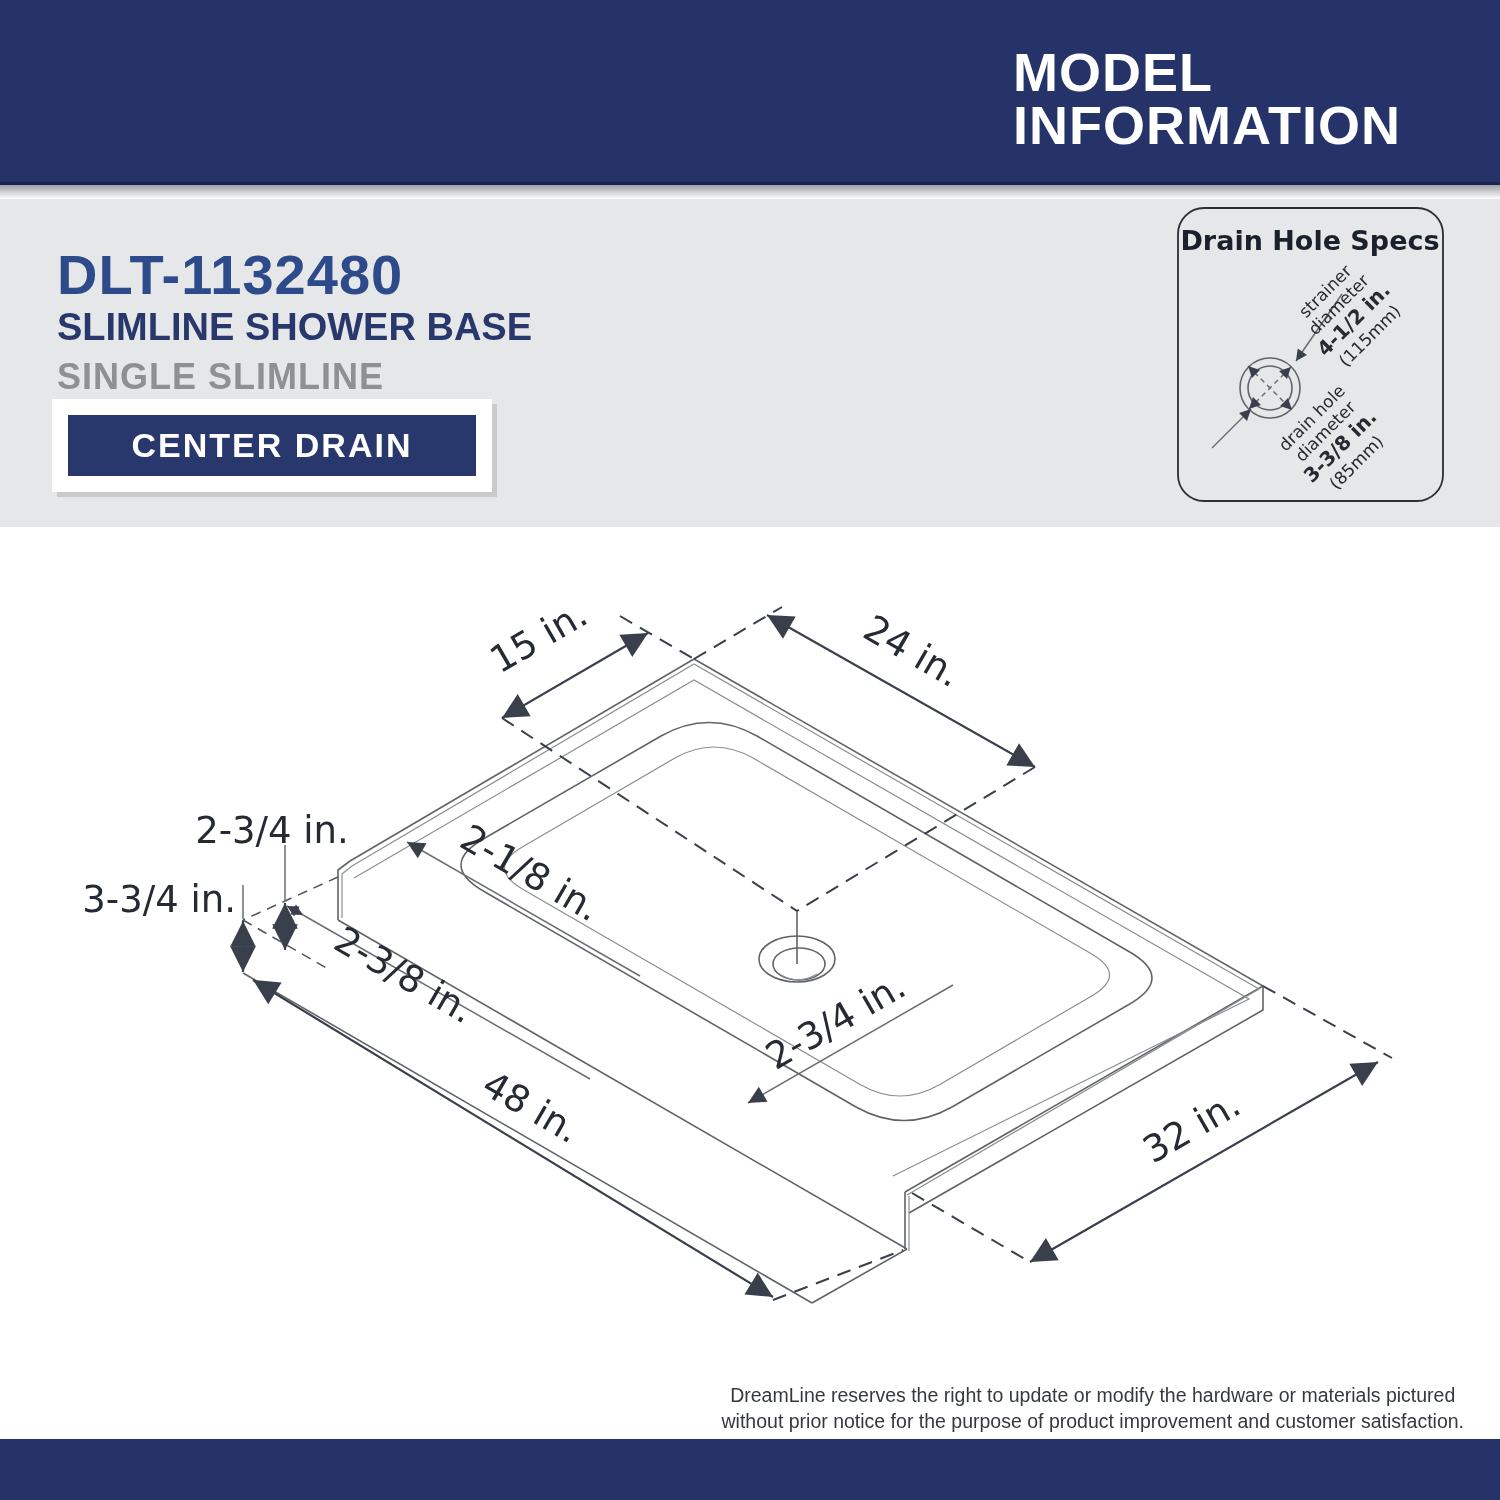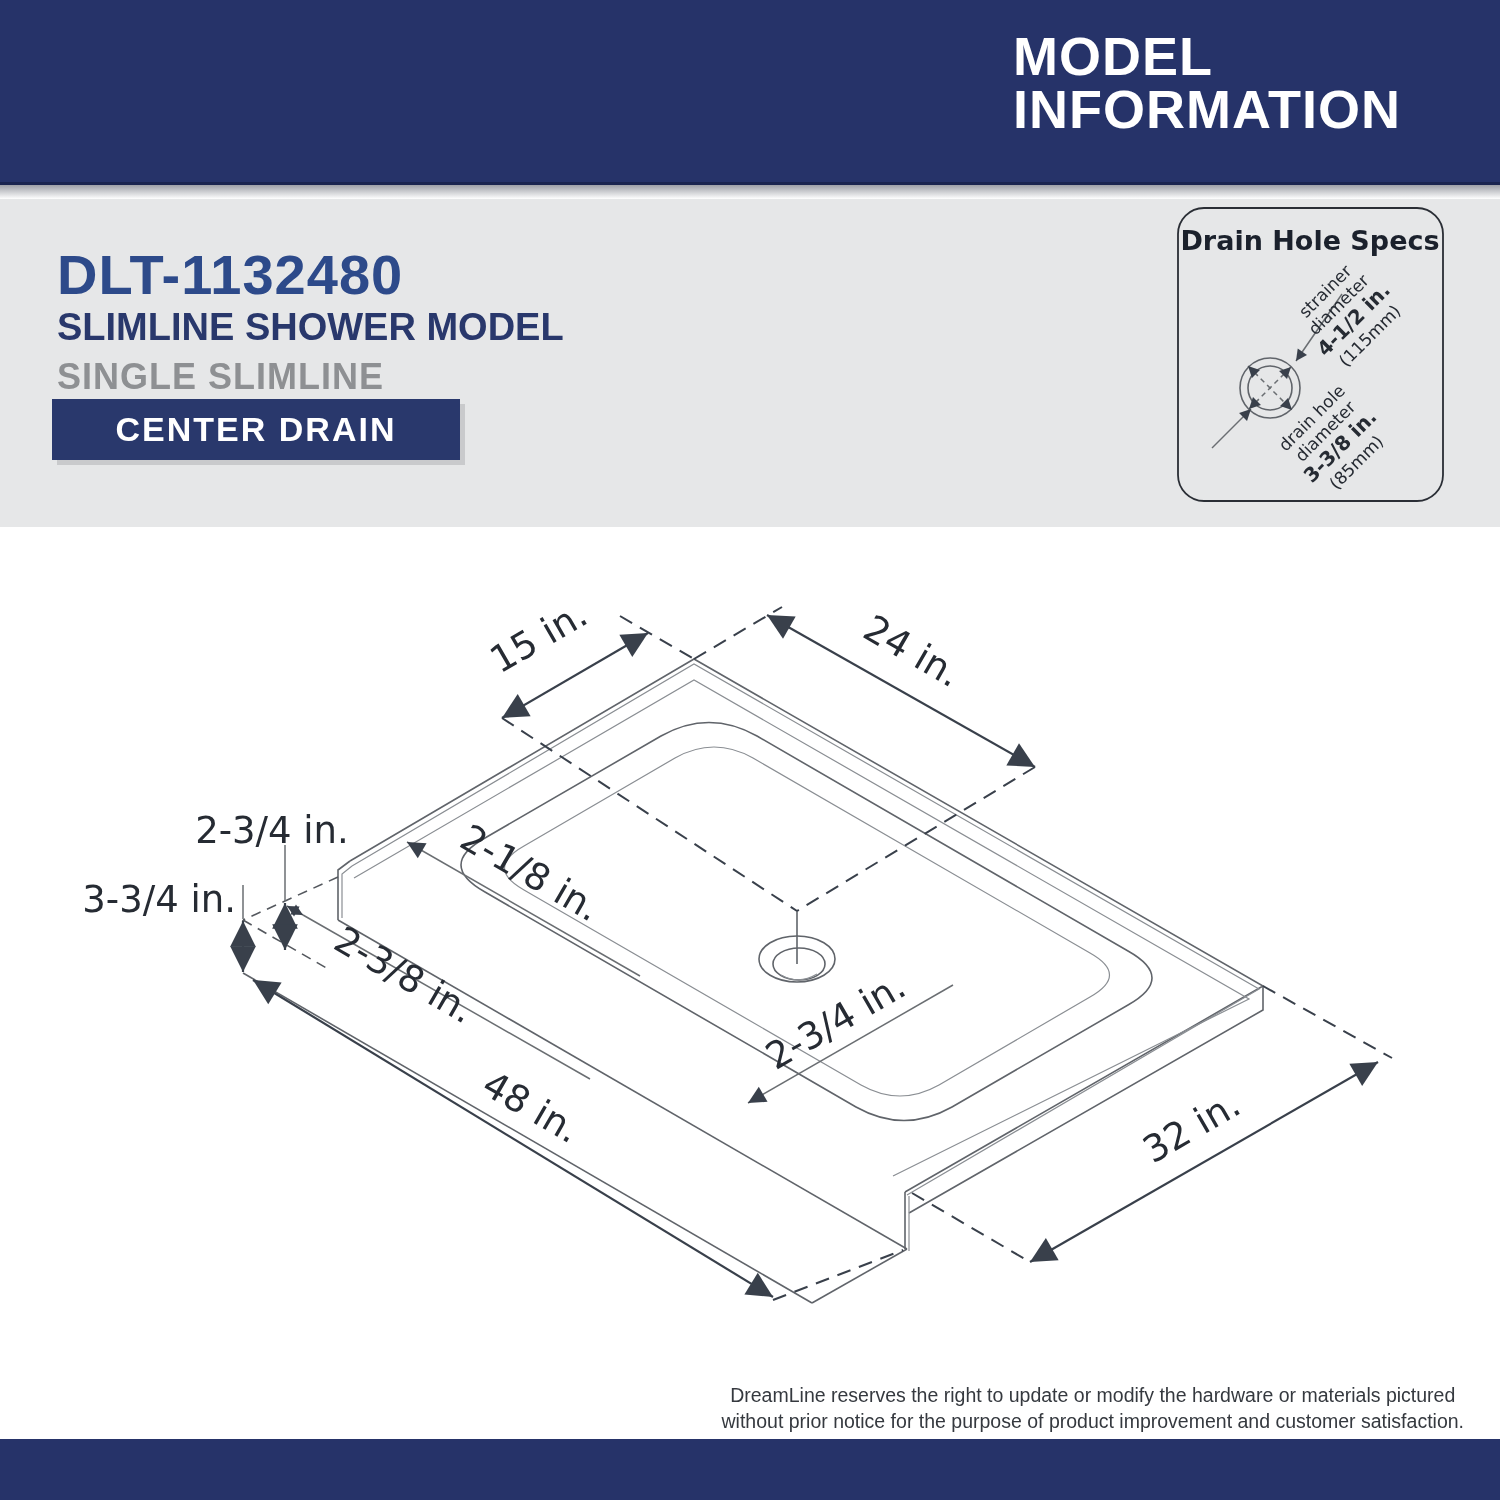--- a/index.html
+++ b/index.html
@@ -5,35 +5,35 @@
   html,body{margin:0;padding:0;}
   body{width:1500px;height:1500px;position:relative;background:#ffffff;
        font-family:"Liberation Sans", sans-serif;overflow:hidden;}
   .abs{position:absolute;}
 
   
   .top-band{left:0;top:0;width:1500px;height:182px;background:#263369;
             border-bottom:3px solid #1b2550;z-index:2;}
   .band-shadow{left:0;top:185px;width:1500px;height:14px;z-index:2;
       background:linear-gradient(to bottom,rgba(40,45,60,.45),rgba(40,45,60,0));}
-  .model-title{left:1013px;top:30px;color:#ffffff;font-weight:700;
+  .model-title{left:1013px;top:46px;color:#ffffff;font-weight:700;
       font-size:54px;line-height:53px;letter-spacing:1px;z-index:3;}
 
   
   .gray-sec{left:0;top:199px;width:1500px;height:328px;background:#e6e7e8;z-index:0;}
 
   .model-number{left:57px;top:242px;font-size:56px;font-weight:700;
       color:#2d4a8a;letter-spacing:1px;z-index:3;text-align:center;}
   .product-name{left:57px;top:306px;font-size:38px;font-weight:700;
       color:#29386c;letter-spacing:0px;z-index:3;}
   .product-sub{left:57px;top:356px;font-size:36px;font-weight:700;
       color:#8e9093;letter-spacing:1px;z-index:3;}
 
   .badge-outer{left:52px;top:399px;width:408px;height:61px;background:#ffffff;
-      box-shadow:5px 5px 0 #c9cacc;padding:0;z-index:3;}
+      box-shadow:5px 5px 0 #c9cacc;padding:16px;z-index:3;}
   .badge-inner{width:100%;height:100%;background:#29386c;display:flex;
       align-items:center;justify-content:center;}
   .badge-inner span{color:#ffffff;font-size:34px;font-weight:700;letter-spacing:2px;}
 
   
   .disclaimer{right:36px;top:1382px;text-align:center;color:#35393f;
       font-size:19.5px;line-height:26px;z-index:3;}
   .bottom-band{left:0;top:1439px;width:1500px;height:61px;background:#263369;z-index:2;}
 
   svg.draw{left:0;top:0;z-index:1;}
@@ -160,21 +160,21 @@
 </svg>
 
 <div class="abs top-band"></div>
 <div class="abs band-shadow"></div>
 <div class="abs model-title">
   <div>MODEL</div>
   <div>INFORMATION</div>
 </div>
 
 <div class="abs model-number">DLT-1132480</div>
-<div class="abs product-name">SLIMLINE SHOWER MODEL</div>
+<div class="abs product-name">SLIMLINE SHOWER BASE</div>
 <div class="abs product-sub">SINGLE SLIMLINE</div>
 <div class="abs badge-outer">
   <div class="badge-inner">
     <span>CENTER DRAIN</span>
   </div>
 </div>
 
 <div class="abs disclaimer">
   <div>DreamLine reserves the right to update or modify the hardware or materials pictured</div>
   <div>without prior notice for the purpose of product improvement and customer satisfaction.</div>

